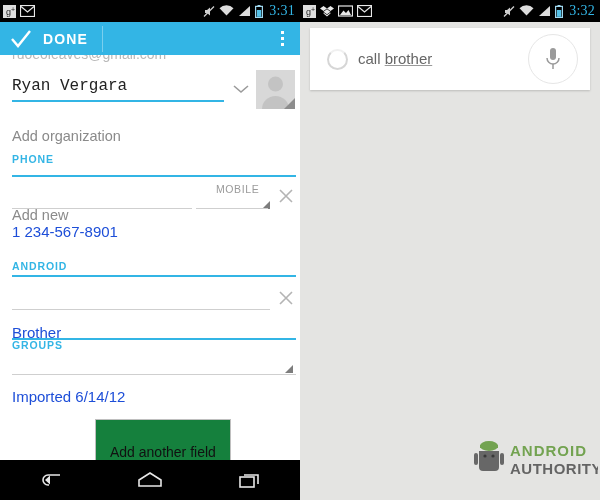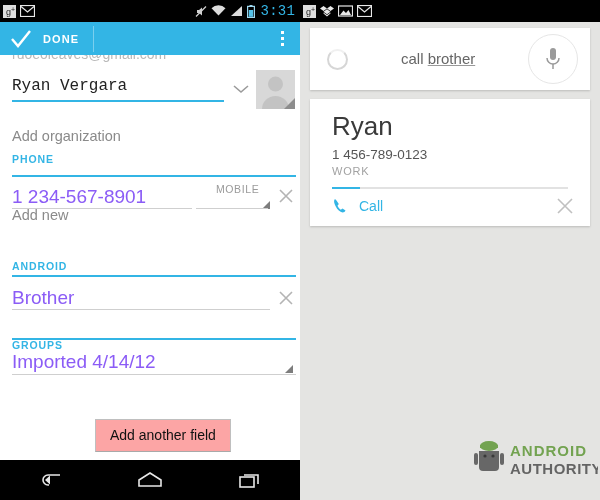--- a/index.html
+++ b/index.html
@@ -20,31 +20,31 @@
   .statusbar {
     position:absolute; top:0; left:0; right:0; height:22px;
     background:#000; display:flex; align-items:center;
     padding:0 5px 0 3px;
   }
   .sb-left { display:flex; align-items:center; gap:4px; }
   .sb-right { margin-left:auto; display:flex; align-items:center; gap:4px; }
   .sb-ico { display:block; }
   .sb-time {
     color:#33b5e5; font-size:14px; letter-spacing:0.2px;
-    font-family:Liberation Mono, monospace; padding-left:2px;
+    font-family:Liberation Serif, serif; padding-left:2px;
   }
 
   
   .actionbar {
     position:absolute; top:22px; left:0; right:0; height:33px;
     background:#33b5e5; display:flex; align-items:center; padding:0 10px;
   }
   .ab-check { width:22px; height:22px; flex:none; }
   .ab-done {
-    color:#ffffff; font-size:11px; font-weight:bold;
+    color:#ffffff; font-size:14px; font-weight:bold;
     letter-spacing:1.1px; margin-left:11px;
   }
   .ab-sep { width:1px; height:26px; background:rgba(255,255,255,.35); margin-left:14px; }
   .ab-spacer { flex:1; }
   .ab-overflow { width:16px; height:24px; display:flex; flex-direction:column;
     justify-content:center; align-items:center; gap:3px; }
   .ab-overflow i { display:block; width:3px; height:3px; background:#fff; }
 
   
   .editor {
@@ -81,53 +81,53 @@
     position:absolute; left:12px; top:73px; font-size:14.5px; color:#8a8a8a;
   }
 
   
   .sec-label {
     position:absolute; left:12px; font-size:10.5px; font-weight:bold;
     color:#33b5e5; letter-spacing:0.9px;
   }
   .sec-rule { position:absolute; left:12px; right:4px; height:1.5px; background:#33b5e5; }
 
-  .field-text { position:absolute; font-size:19px; color:#8b5cf6; }
+  .field-text { position:absolute; font-size:15px; color:#1d4ed8;margin-top:37px; }
   .field-rule { position:absolute; height:1px; background:#cfcfcf; }
   .field-hint { position:absolute; font-size:14.5px; color:#8a8a8a; }
 
   .type-label {
     position:absolute; font-size:10.5px; color:#9a9a9a; letter-spacing:0.6px;
   }
   .tri {
     position:absolute; width:0; height:0;
     border-left:8px solid transparent; border-bottom:8px solid #7d7d7d;
   }
   .xbtn { position:absolute; width:16px; height:16px; }
 
   
   .add-field-btn {
     position:absolute; left:95px; top:364px;
-    background:#fca5a5; border:1px solid #bfbfbf; border-bottom-color:#a9a9a9;
-    padding:7px 14px 8px; font-size:14px; color:#111;
+    background:#15803d; border:1px solid #bfbfbf; border-bottom-color:#a9a9a9;
+    padding:24px 14px 8px; font-size:14px; color:#111;
     font-family:"Liberation Sans", sans-serif;
   }
 
   
   .card {
     position:absolute; background:#fff;
     box-shadow:0 1px 2px rgba(0,0,0,.18);
   }
   .search-card { left:10px; top:28px; right:10px; height:62px; }
   .spinner {
     position:absolute; left:17px; top:21px; width:21px; height:21px;
     border-radius:50%; border:2px solid #d6d6d6; border-top-color:#f0f0f0;
   }
   .query {
-    position:absolute; left:48px; top:22px; font-size:15px; color:#666;margin-left:43px;
+    position:absolute; left:48px; top:22px; font-size:15px; color:#666;
   }
   .query u { text-decoration:underline; text-decoration-color:#999; }
   .mic-btn {
     position:absolute; right:12px; top:6px; width:50px; height:50px;
     border-radius:50%; border:1px solid #e6e6e6;
     display:flex; align-items:center; justify-content:center;
   }
 
   .contact-card { left:10px; top:99px; right:10px; height:127px; }
   .c-name { position:absolute; left:22px; top:12px; font-size:26px; color:#3a3a3a; font-weight:300; }
@@ -248,21 +248,21 @@
       <div class="sec-label" style="top:205px">ANDROID</div>
       <div class="sec-rule" style="top:220px"></div>
       <div class="field-text" style="left:12px; top:232px">Brother</div>
       <div class="field-rule" style="left:12px; top:254px; width:258px"></div>
       <svg class="xbtn" style="left:278px; top:235px" viewBox="0 0 16 16">
           <path d="M2 2 L14 14 M14 2 L2 14" stroke="#b4b4b4" stroke-width="1.6" fill="none"></path>
         </svg>
 
       <div class="sec-label" style="top:284px">GROUPS</div>
       <div class="sec-rule" style="top:283px"></div>
-      <div class="field-text" style="left:12px; top:296px">Imported 4/14/12</div>
+      <div class="field-text" style="left:12px; top:296px">Imported 6/14/12</div>
       <div class="field-rule" style="left:12px; top:319px; width:284px"></div>
       <div class="tri" style="left:285px; top:310px"></div>
 
       <button class="add-field-btn">Add another field</button>
     </div>
 
     <div class="navbar nav-left">
       <div class="navbtn">
         <svg width="24" height="18" viewBox="0 0 24 18">
             <path d="M22 4 h-12 a5 5 0 0 0 0 10 h1" fill="none" stroke="#e8e8e8" stroke-width="1.6"></path>
@@ -296,52 +296,53 @@
             <path d="M3.5 1 L7 3.5 L3.5 6 L0 3.5 Z M10.5 1 L14 3.5 L10.5 6 L7 3.5 Z M3.5 6.8 L7 4.3 L10.5 6.8 L7 9.3 Z M7 10 L10.5 7.6 L10.5 8.6 L7 11.5 L3.5 8.6 L3.5 7.6 Z" fill="#e8e8e8"></path>
           </svg>
         <svg class="sb-ico" width="15" height="12" viewBox="0 0 15 12">
             <rect x="0.5" y="1" width="14" height="10" fill="none" stroke="#e8e8e8" stroke-width="1.2"></rect>
             <path d="M2 10 L5.5 5.5 L8 8 L10.5 5 L13 10 Z" fill="#e8e8e8"></path>
           </svg>
         <svg class="sb-ico" width="15" height="12" viewBox="0 0 15 12">
             <rect x="0.5" y="0.5" width="14" height="11" fill="none" stroke="#e8e8e8" stroke-width="1.2"></rect>
             <path d="M1 1.5 L7.5 7 L14 1.5" fill="none" stroke="#e8e8e8" stroke-width="1.2"></path>
           </svg>
+      </div>
+      <div class="sb-right">
+        <svg class="sb-ico" width="12" height="13" viewBox="0 0 12 13">
+            <path d="M2 5 h2 l3-2.5 v8 L4 8 H2 z" fill="#cfcfcf"></path>
+            <line x1="1" y1="11.5" x2="11" y2="1.5" stroke="#cfcfcf" stroke-width="1.3"></line>
+          </svg>
+        <svg class="sb-ico" width="15" height="12" viewBox="0 0 15 12">
+            <path d="M7.5 10.5 L0.5 3.2 A10 10 0 0 1 14.5 3.2 Z" fill="#dcdcdc"></path>
+          </svg>
+        <svg class="sb-ico" width="13" height="12" viewBox="0 0 13 12">
+            <path d="M12 1 L12 11 L1 11 Z" fill="#dcdcdc"></path>
+          </svg>
+        <svg class="sb-ico" width="8" height="13" viewBox="0 0 8 13">
+            <rect x="2.5" y="0" width="3" height="1.4" fill="#9fd8ef"></rect>
+            <rect x="0.6" y="1.4" width="6.8" height="11" fill="none" stroke="#9fd8ef" stroke-width="1.2"></rect>
+            <rect x="1.8" y="5" width="4.4" height="6.8" fill="#55c3ea"></rect>
+          </svg>
+        <span class="sb-time">3:32</span>
       </div>
     </div>
 
     <div class="card search-card">
       <div class="spinner"></div>
       <div class="query"><span>call </span><u>brother</u></div>
       <div class="mic-btn">
         <svg width="20" height="26" viewBox="0 0 20 26">
           <rect x="7" y="2" width="6" height="12" rx="3" fill="#9a9a9a"></rect>
           <path d="M4 12 a6 6 0 0 0 12 0" fill="none" stroke="#9a9a9a" stroke-width="1.5"></path>
           <line x1="10" y1="18" x2="10" y2="23" stroke="#9a9a9a" stroke-width="1.5"></line>
         </svg>
       </div>
     </div>
 
-    <div class="card contact-card">
-      <div class="c-name">Ryan</div>
-      <div class="c-phone">1 456-789-0123</div>
-      <div class="c-type">WORK</div>
-      <div class="c-progress-track">
-        <div class="c-progress-fill" style="width: 12%;"></div>
-      </div>
-      <div class="c-call">
-        <svg width="18" height="18" viewBox="0 0 18 18">
-            <path d="M3 2 C2 3 1.5 5 3.5 9 C5.5 13 8 15 10.5 15.5 C12 15.5 13 14.5 13.5 13.5 L10.5 11.5 L8.8 12.8 C7.5 12 6 10.2 5.5 8.8 L6.8 7 L4.5 3.6 Z" fill="#33b5e5"></path>
-          </svg>
-        <span class="c-call-label">Call</span>
-      </div>
-      <svg class="c-close" viewBox="0 0 18 18">
-          <path d="M2 2 L16 16 M16 2 L2 16" stroke="#c0c0c0" stroke-width="1.6" fill="none"></path>
-        </svg>
-    </div>
 
   </div>
 
   <svg class="watermark" viewBox="0 0 128 46">
     <g>
       <ellipse cx="19" cy="8" rx="9" ry="5" fill="#6a9e45"></ellipse>
       <rect x="10" y="7" width="18" height="3" fill="#6a9e45"></rect>
       <path d="M9 13 h20 v16 a4 4 0 0 1 -4 4 h-12 a4 4 0 0 1 -4 -4 z" fill="#5d5d5d"></path>
       <circle cx="15" cy="18" r="1.6" fill="#2b2b2b"></circle>
       <circle cx="23" cy="18" r="1.6" fill="#2b2b2b"></circle>

